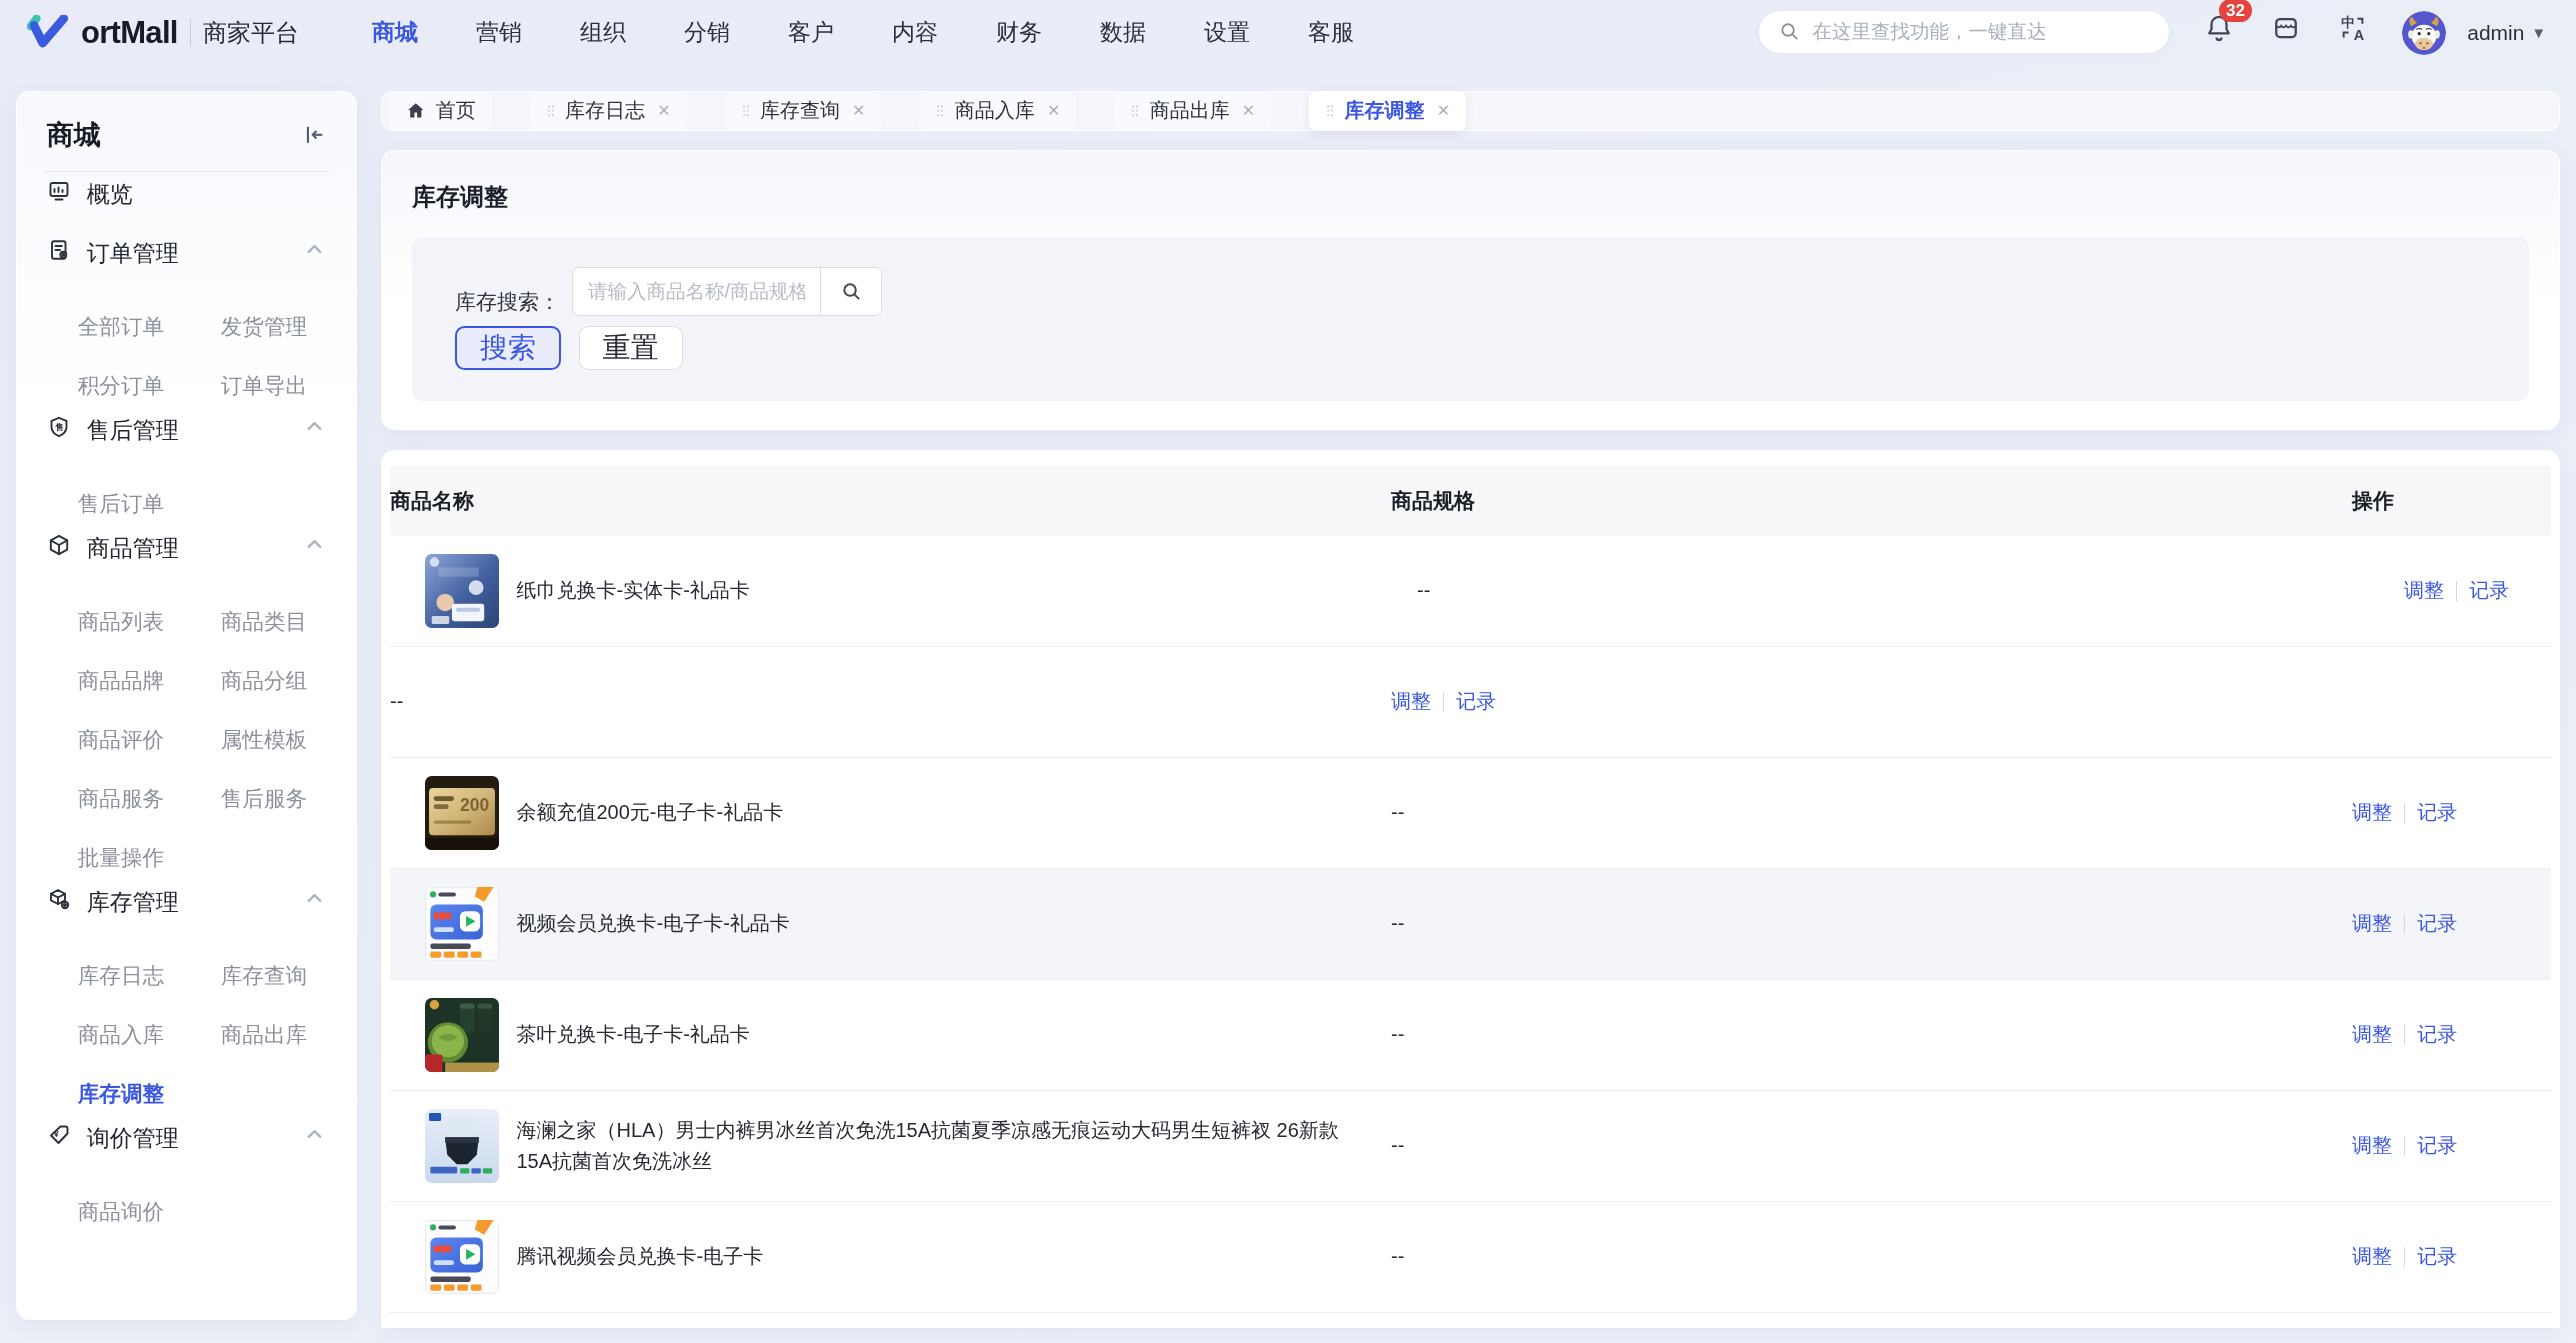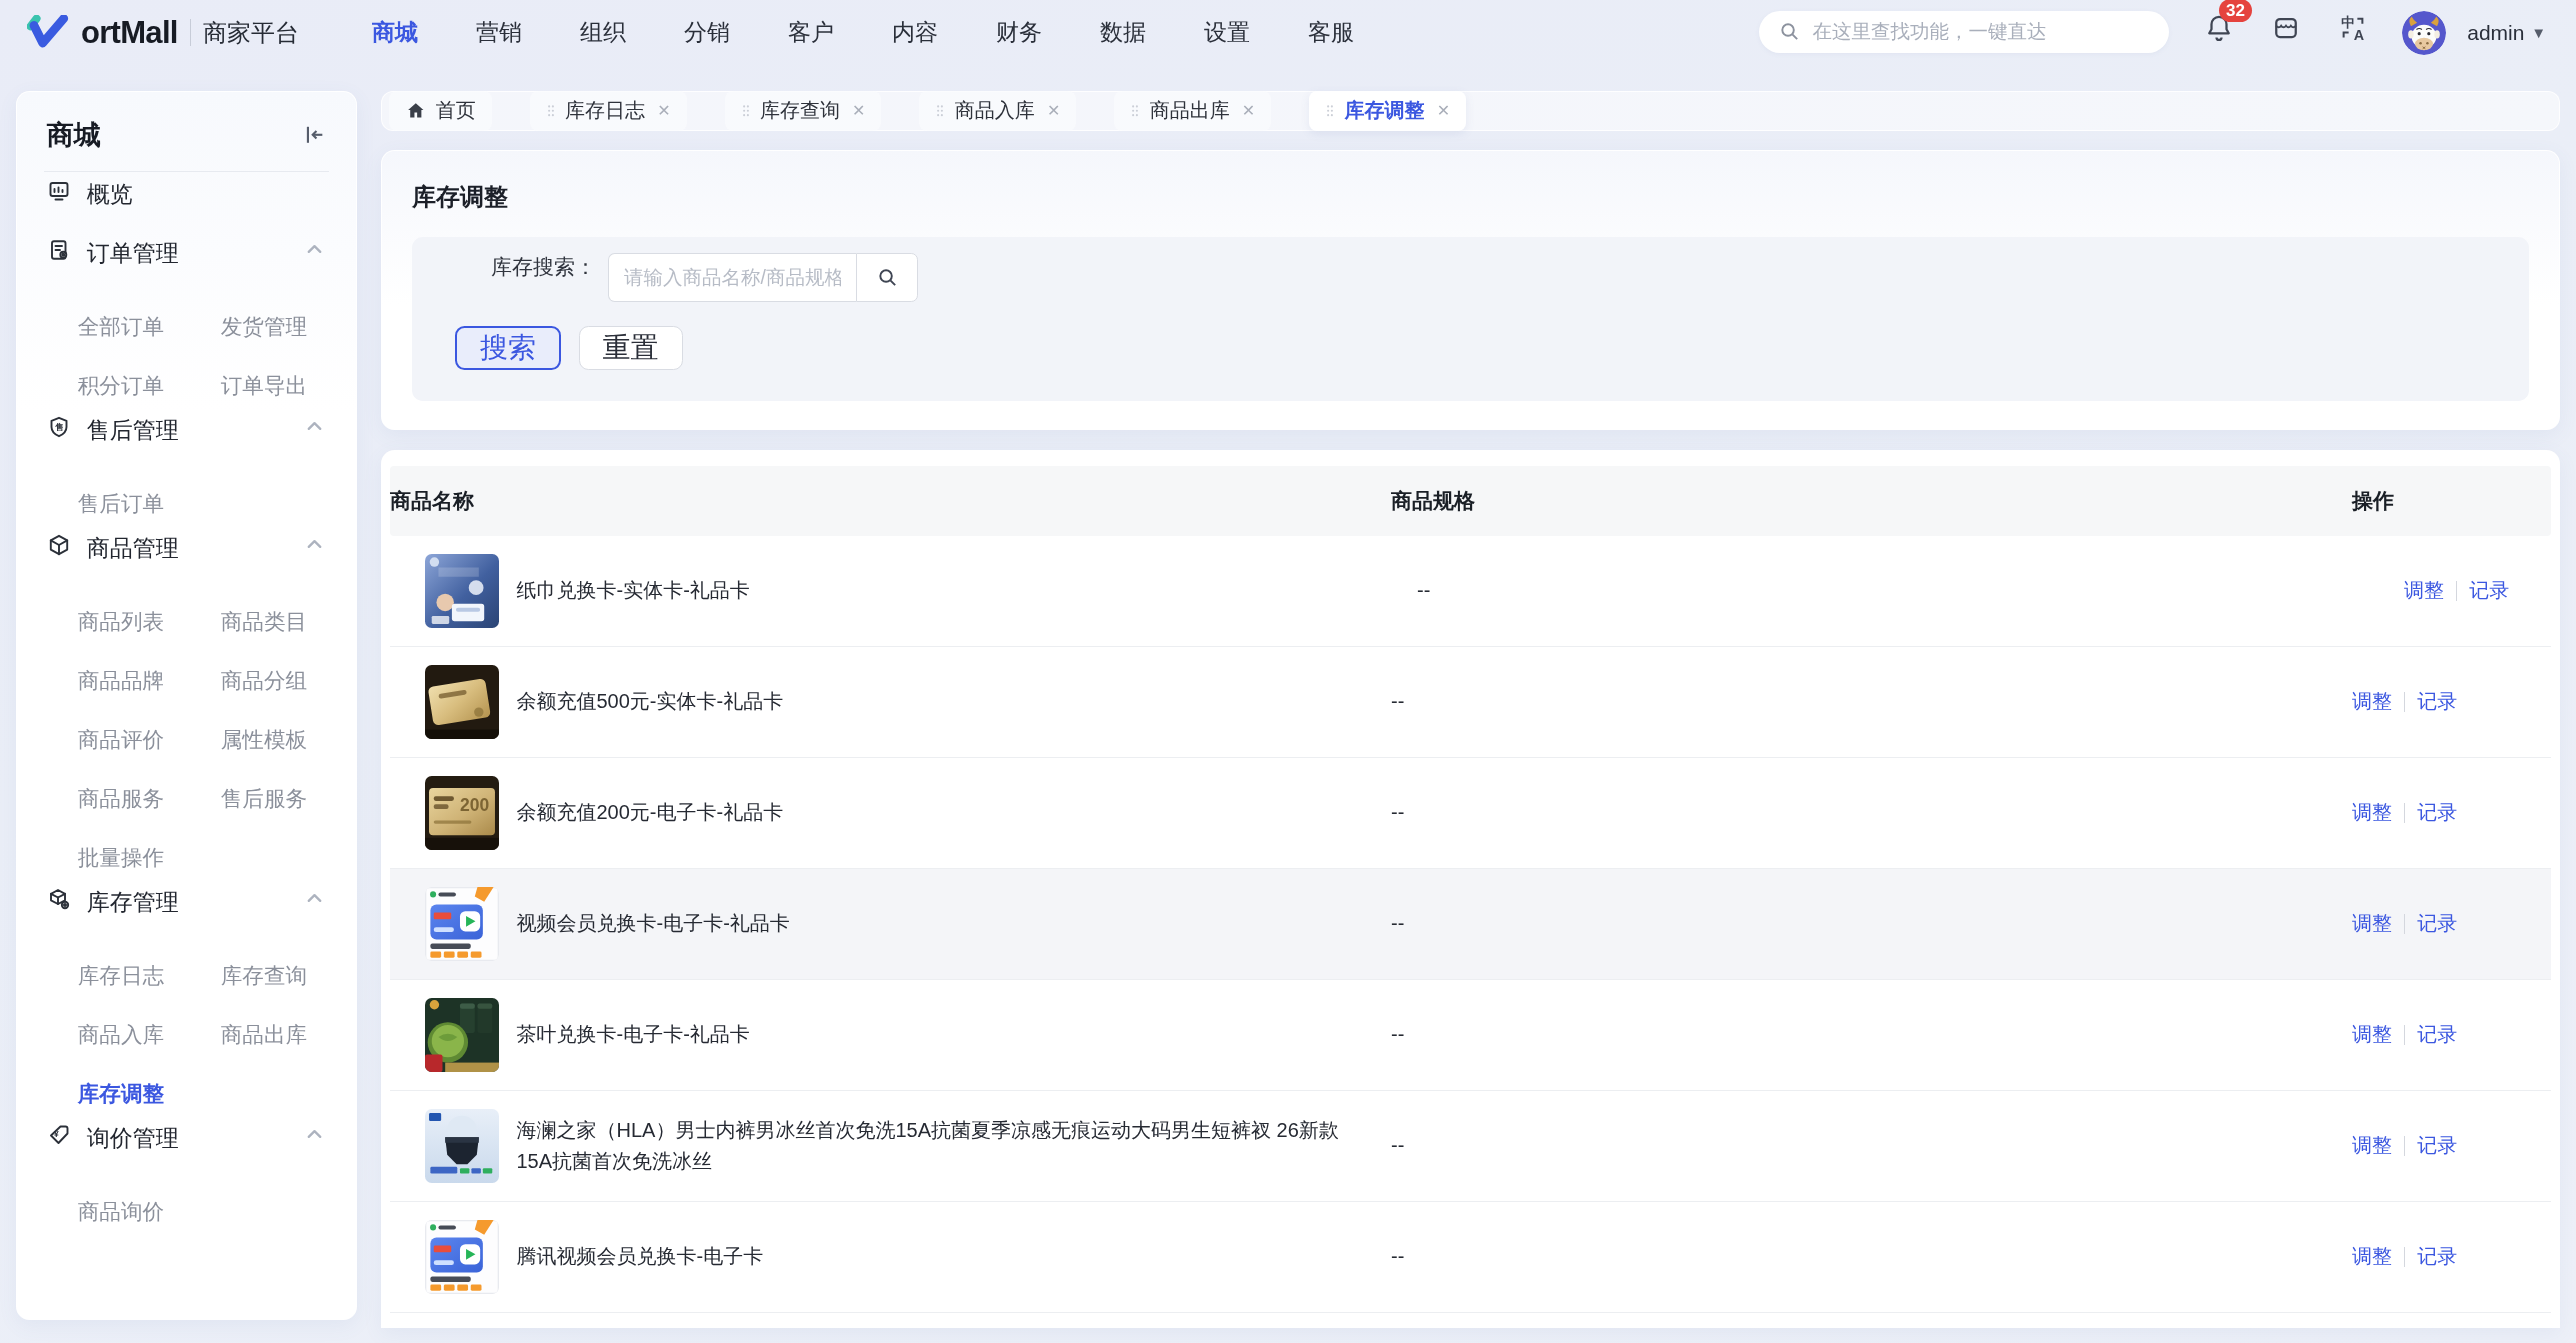--- a/index.html
+++ b/index.html
@@ -50,21 +50,21 @@
   .tabbar{height:40px;border-radius:12px;background:rgba(255,255,255,.5);border:1.3px solid rgba(255,255,255,.85);box-sizing:border-box;display:flex;align-items:center;padding:0 6.7px;gap:38px;}
   .tab{height:40px;border-radius:8px;background:rgba(250,251,254,.75);display:flex;align-items:center;gap:9.4px;padding:0 16px;font-size:20px;color:#2e323b;cursor:pointer;white-space:nowrap;}
   .tab.active{background:#fff;color:#3b57e0;font-weight:700;box-shadow:0 2.7px 9.4px rgba(90,110,170,.10);}
   .tab-dots{display:flex;opacity:.85;}
   .tab-close{font-size:16px;color:#a9aeb9;margin-left:2.7px;cursor:pointer;}
   .tab-home{display:flex;}
   
   .card-top{margin-top:19px;height:280px;border-radius:13.5px;box-sizing:border-box;padding:30px 30px 0 30px;background:linear-gradient(180deg,#f5f7fc 0%,#ffffff 55%);}
   .page-title{font-size:24px;font-weight:800;color:#1b1f28;}
   .filter-panel{margin-top:24px;height:164px;background:#f2f4f9;border-radius:10.8px;box-sizing:border-box;padding:16px 0 0 43px;}
-  .filter-row{display:flex;align-items:flex-start;height:63px;margin-left:36px;}
+  .filter-row{display:flex;align-items:flex-end;height:63px;}
   .filter-label{font-size:21px;color:#30343e;margin-right:12px;}
   .input-group{display:flex;height:49px;}
   .input-group input{width:248px;height:49px;box-sizing:border-box;border:1.3px solid #d9dce3;border-right:none;border-radius:6.7px 0 0 6.7px;background:#fff;padding:0 15px;font-size:19.5px;color:#3a404c;outline:none;font-family:inherit;}
   .input-group input::placeholder{color:#b7bcc6;}
   .search-btn-attached{width:62px;height:49px;box-sizing:border-box;border:1.3px solid #d9dce3;border-radius:0 6.7px 6.7px 0;background:#fff;display:flex;align-items:center;justify-content:center;cursor:pointer;}
   .btn-row{display:flex;gap:17.5px;margin-top:10.8px;}
   .btn{height:44px;padding:0 23px;border-radius:9.4px;font-size:28px;display:flex;align-items:center;cursor:pointer;box-sizing:border-box;}
   .btn-primary{background:#e9edfb;border:2px solid #3b57e0;color:#3b57e0;}
   .btn-plain{background:#fff;border:1.3px solid #d9dce3;color:#2a2e38;}
   
@@ -445,37 +445,20 @@
               <span class="pname">纸巾兑换卡-实体卡-礼品卡</span>
             </div>
             <div class="cell spec">--</div>
             <div class="cell act">
               <a>调整</a>
               <span class="sep"></span>
               <a>记录</a>
             </div>
           </div>
           <div class="tgrid trow">
-            <div class="cell c1">
-              <span class="thumb"><svg width="74" height="74" viewBox="0 0 110 110">
-                  <rect width="110" height="110" fill="#221a10"></rect>
-                  <rect x="8" y="26" width="86" height="58" rx="8" transform="rotate(-9 51 55)" fill="url(#gG5)"></rect>
-                  <defs>
-                    <linearGradient id="gG5" x1="0" y1="0" x2="1" y2="1">
-                      <stop offset="0" stop-color="#f0dfae"></stop>
-                      <stop offset=".5" stop-color="#d8bd7e"></stop>
-                      <stop offset="1" stop-color="#b4934f"></stop>
-                    </linearGradient>
-                  </defs>
-                  <rect x="20" y="40" width="42" height="7" rx="3.5" transform="rotate(-9 41 43)" fill="#7a6233" opacity=".8"></rect>
-                  <circle cx="80" cy="70" r="7" fill="#8a7038" opacity=".7"></circle>
-                  <rect x="0" y="96" width="110" height="14" fill="#140f08"></rect>
-                </svg></span>
-              <span class="pname">余额充值500元-实体卡-礼品卡</span>
-            </div>
             <div class="cell spec">--</div>
             <div class="cell act">
               <a>调整</a>
               <span class="sep"></span>
               <a>记录</a>
             </div>
           </div>
           <div class="tgrid trow">
             <div class="cell c1">
               <span class="thumb"><svg width="74" height="74" viewBox="0 0 110 110">

